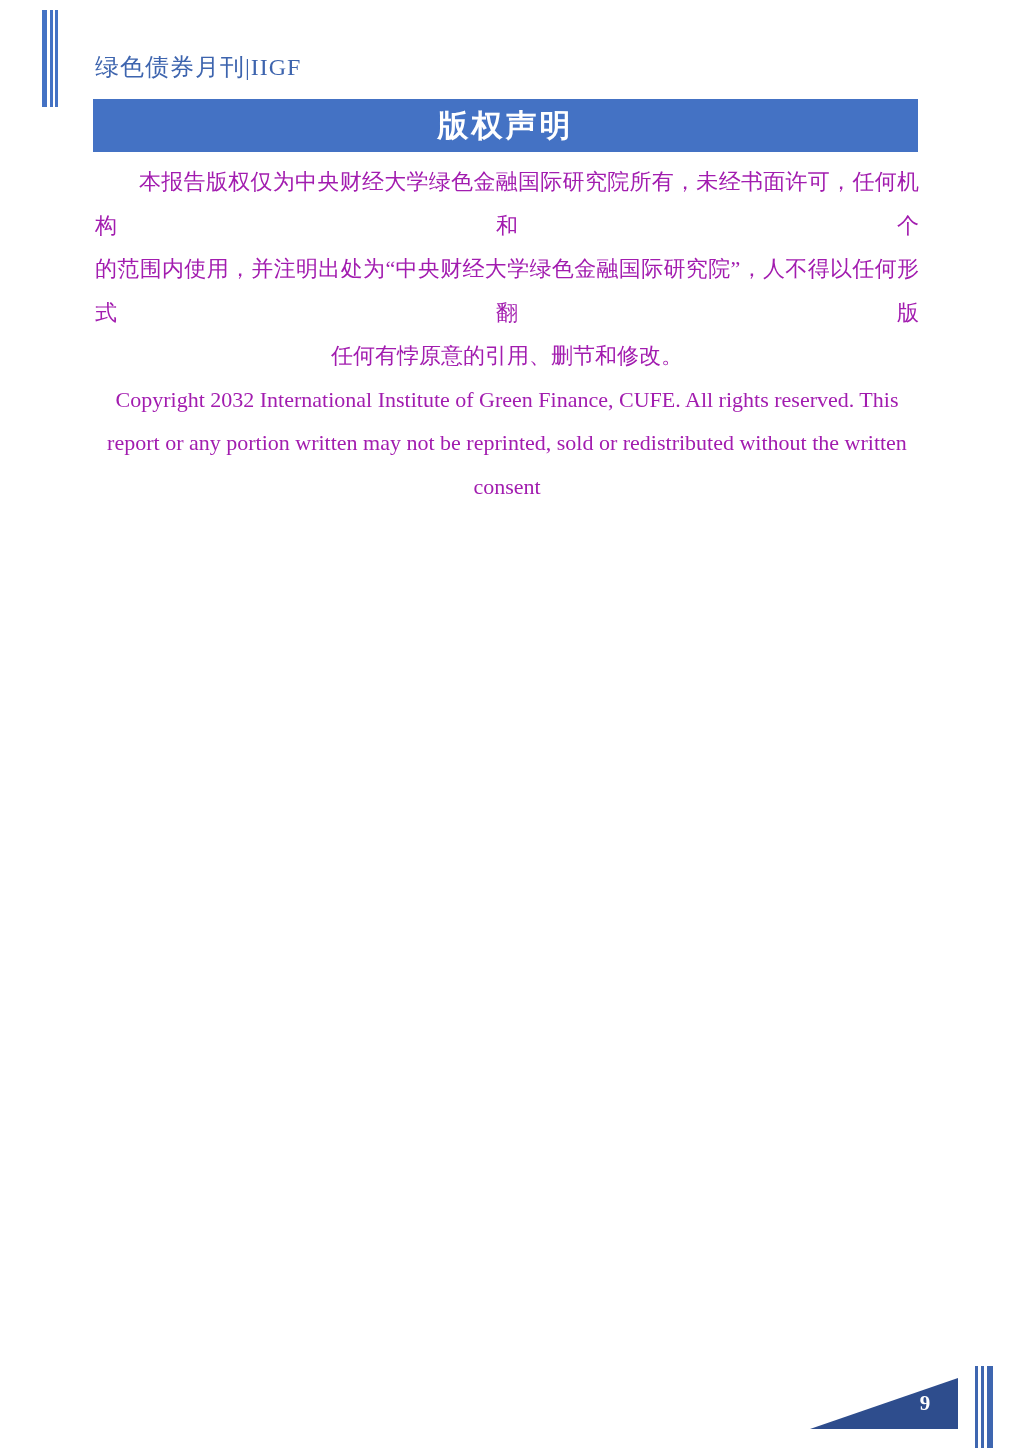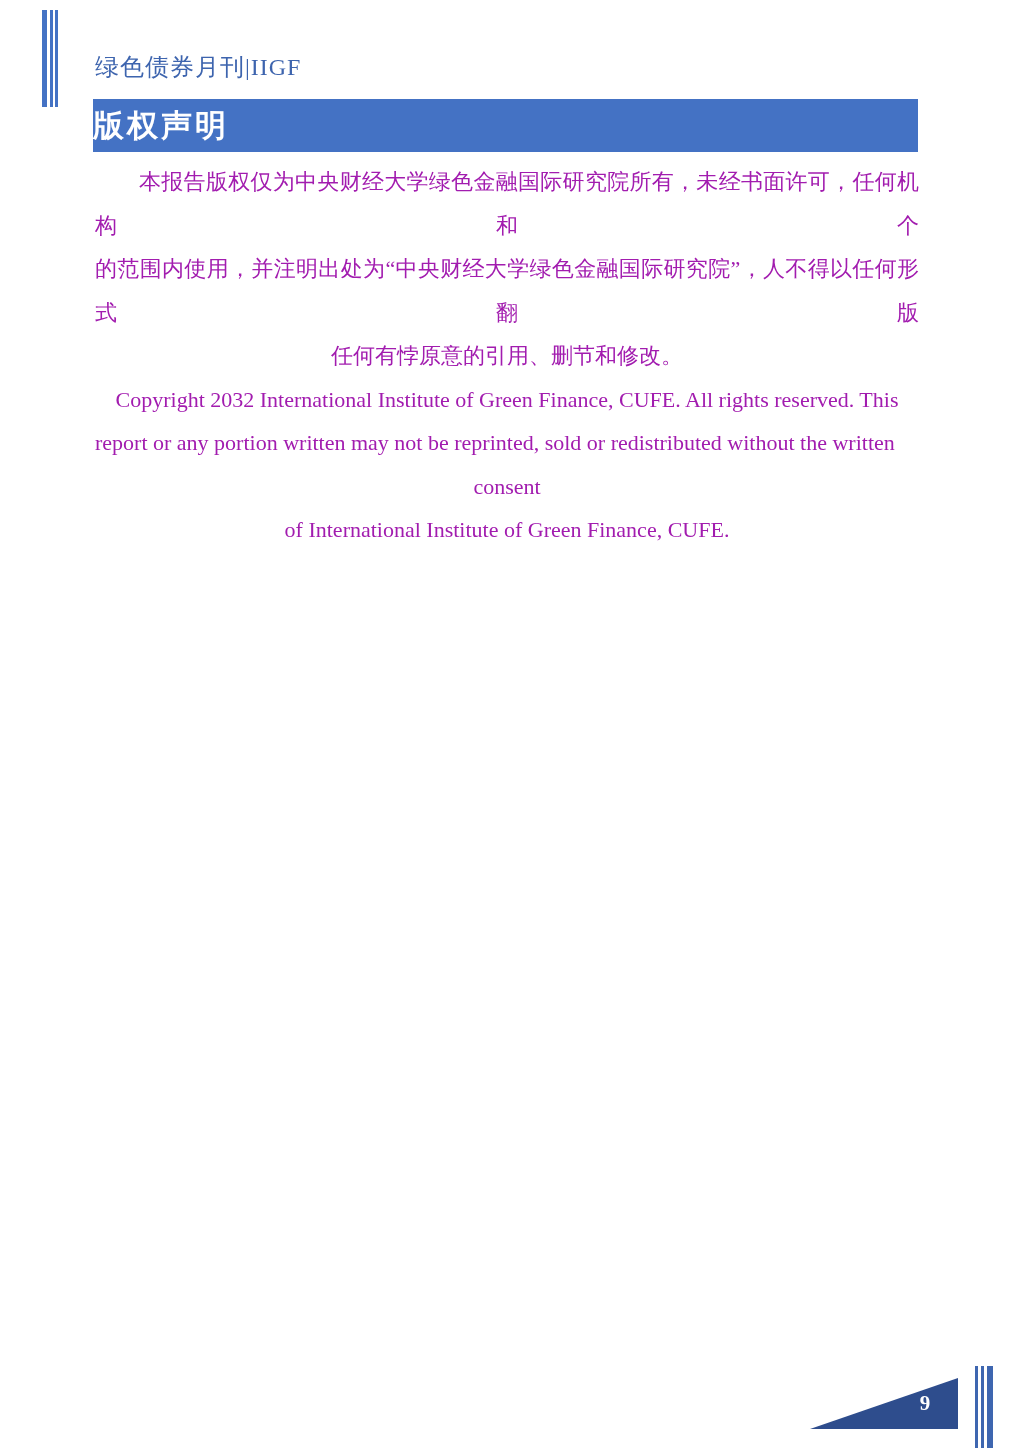--- a/index.html
+++ b/index.html
@@ -44,21 +44,21 @@
   
   .banner {
     position: absolute;
     left: 93px;
     top: 99px;
     width: 825px;
     height: 53px;
     background: #4472C4;
     display: flex;
     align-items: center;
-    justify-content: flex-start;
+    justify-content: center;
   }
   .banner-title {
     color: #ffffff;
     font-size: 31px;
     font-weight: bold;
     letter-spacing: 3px;
   }
 
   
   .copy-block {
@@ -68,21 +68,21 @@
     width: 824px;
     font-size: 22px;
     line-height: 43.5px;
     color: #a21caf;
   }
   .copy-block .line-justify {
     text-align: justify;
     text-align-last: justify;
   }
   .copy-block .indent { text-indent: 2em; }
-  .copy-block .line-center { text-align-last: center; }
+  .copy-block .line-center { text-align: center; text-align-last: center; }
 
   
   .footer-triangle {
     position: absolute;
     left: 810px;
     top: 1378px;
     width: 148px;
     height: 51px;
     background: #2E4D8D;
     -webkit-clip-path: polygon(100% 0, 100% 100%, 0 100%);
@@ -128,21 +128,20 @@
   <div class="banner">
     <span class="banner-title">版权声明</span>
   </div>
 
   <div class="copy-block">
     <div class="line-justify indent">本报告版权仅为中央财经大学绿色金融国际研究院所有，未经书面许可，任何机构和个</div>
     <div class="line-justify">的范围内使用，并注明出处为“中央财经大学绿色金融国际研究院”，人不得以任何形式翻版</div>
     <div class="line-center">任何有悖原意的引用、删节和修改。</div>
     <div class="line-center">Copyright 2032 International Institute of Green Finance, CUFE. All rights reserved. This</div>
     <div class="line-center">report or any portion written may not be reprinted, sold or redistributed without the written consent</div>
-    <div class="line-center">of International Institute of Green Finance, CUFE.</div>
   </div>
 
   <div class="footer-triangle"></div>
   <div class="page-number">9</div>
 
   <div class="corner-bars-bottom">
     <div class="bar b1"></div>
     <div class="bar b2"></div>
     <div class="bar b3"></div>
   </div>

